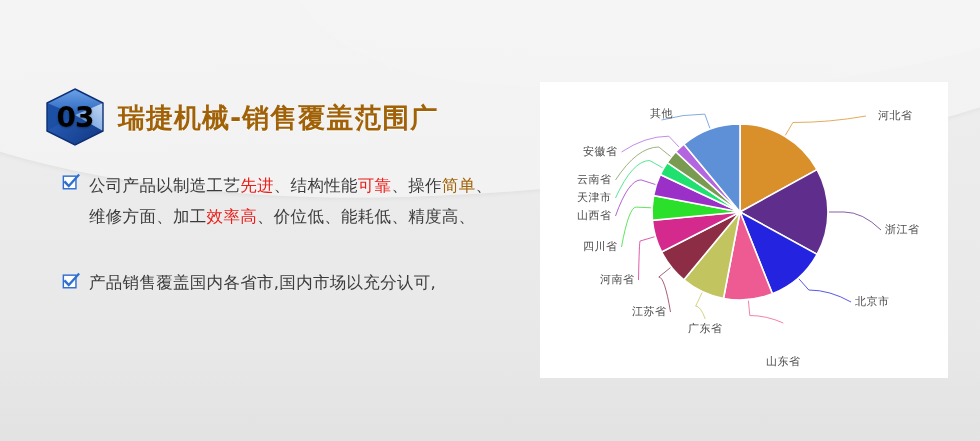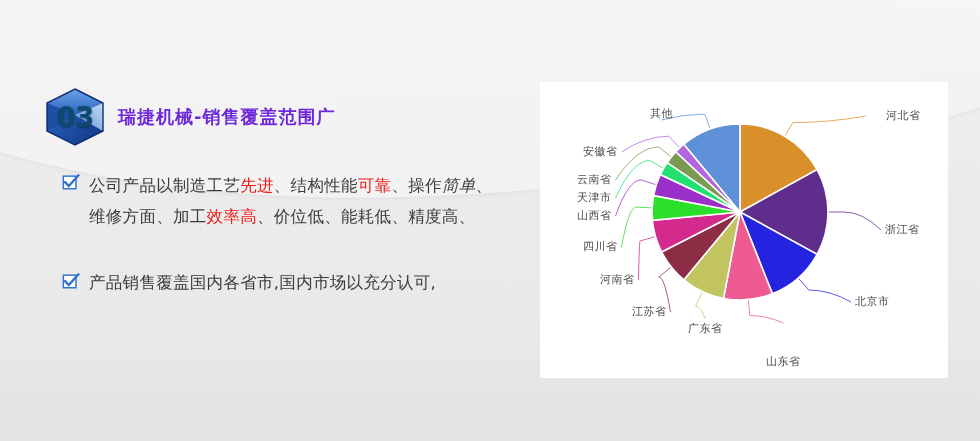--- a/index.html
+++ b/index.html
@@ -27,24 +27,24 @@
   
   #left-col{position:absolute;left:0;top:0;width:540px;height:441px;}
 
   #headline{position:absolute;left:44px;top:88px;display:flex;align-items:center;height:58px;}
 
   .hexwrap{position:relative;width:62px;height:58px;flex:0 0 auto;}
   .hexwrap svg{display:block;}
   .hexnum{position:absolute;left:0;top:0;width:62px;height:58px;
     display:flex;align-items:center;justify-content:center;
     font-family:"DejaVu Sans","Liberation Sans",sans-serif;
-    font-weight:700;font-size:28px;color:#0c4a6e;letter-spacing:-1px;
+    font-weight:700;font-size:28px;color:#000000;letter-spacing:-1px;
     text-shadow:0 1px 2px rgba(0,0,0,.35);}
 
-  #title-text{margin-left:12px;font-size:18px;font-weight:700;color:#6d28d9;
+  #title-text{margin-left:12px;font-size:27px;font-weight:700;color:#a16207;
     letter-spacing:1px;line-height:1;white-space:nowrap;
     text-shadow:0 1px 0 rgba(255,255,255,.8);}
 
   .bullet{position:absolute;display:flex;align-items:flex-start;}
   #bullet-1{left:62px;top:170px;}
   #bullet-2{left:62px;top:268px;}
 
   .check-icon{flex:0 0 auto;width:18px;height:18px;margin-top:3px;margin-right:9px;}
   .btext{font-size:16.5px;line-height:31px;color:#3b3b3b;letter-spacing:.3px;}
   .btext .hl{color:#ea1c17;}
@@ -98,21 +98,21 @@
     </div>
     <div id="title-text">瑞捷机械-销售覆盖范围广</div>
   </div>
 
   <div class="bullet" id="bullet-1">
     <svg class="check-icon" viewBox="0 0 20 20">
       <rect x="1.5" y="3.5" width="14" height="14" fill="#ffffff" stroke="#2f6fd0" stroke-width="1.6"></rect>
       <path d="M3.5 10.2 L7.5 14.4 L18.2 2.6" fill="none" stroke="#2f6fd0" stroke-width="2.6" stroke-linecap="square"></path>
     </svg>
     <div class="btext">
-        <div class="b-line"><span>公司产品以制造工艺</span><span class="hl" style="color: rgb(234, 28, 23);">先进</span><span>、结构性能</span><span class="hl" style="color: rgb(234, 28, 23); margin-top: 36px;">可靠</span><span>、操作</span><span class="hl" style="color: #404040; font-style: italic;">简单</span><span>、</span></div>
+        <div class="b-line"><span>公司产品以制造工艺</span><span class="hl" style="color: rgb(234, 28, 23);">先进</span><span>、结构性能</span><span class="hl" style="color: rgb(234, 28, 23); margin-top: 36px;">可靠</span><span>、操作</span><span class="hl" style="color: #a16207;">简单</span><span>、</span></div>
         <div class="b-line"><span>维修方面、加工</span><span class="hl" style="color: rgb(234, 28, 23);">效率高</span><span>、价位低、能耗低、精度高、</span></div>
       </div>
   </div>
 
   <div class="bullet" id="bullet-2">
     <svg class="check-icon" viewBox="0 0 20 20">
       <rect x="1.5" y="3.5" width="14" height="14" fill="#ffffff" stroke="#2f6fd0" stroke-width="1.6"></rect>
       <path d="M3.5 10.2 L7.5 14.4 L18.2 2.6" fill="none" stroke="#2f6fd0" stroke-width="2.6" stroke-linecap="square"></path>
     </svg>
     <div class="btext">
@@ -145,21 +145,21 @@
       <path d="M 130.5 185.6 L 118.8 195.0 Q 124.7 195.0 130.5 230.0" fill="none" stroke="#8c2d45" stroke-width="0.9" opacity="0.85"></path>
       <path d="M 114.5 154.8 L 100.1 159.0 Q 99.3 159.0 98.5 198.0" fill="none" stroke="#d42a8e" stroke-width="0.9" opacity="0.85"></path>
       <path d="M 111.1 125.8 L 96.1 125.1 Q 88.8 125.1 81.5 165.0" fill="none" stroke="#2ae02a" stroke-width="0.9" opacity="0.85"></path>
       <path d="M 115.4 102.5 L 101.1 97.9 Q 88.3 97.9 75.5 134.0" fill="none" stroke="#9b30c8" stroke-width="0.9" opacity="0.85"></path>
       <path d="M 122.7 85.9 L 109.7 78.5 Q 92.6 78.5 75.5 116.0" fill="none" stroke="#20e070" stroke-width="0.9" opacity="0.85"></path>
       <path d="M 130.5 74.4 L 118.8 65.0 Q 97.2 65.0 75.5 98.0" fill="none" stroke="#7a9a52" stroke-width="0.9" opacity="0.85"></path>
       <path d="M 139.1 65.1 L 128.8 54.2 Q 105.2 54.2 81.5 70.0" fill="none" stroke="#b366e0" stroke-width="0.9" opacity="0.85"></path>
       <path d="M 169.9 46.3 L 164.8 32.1 Q 143.1 32.1 121.5 38.0" fill="none" stroke="#5d90d6" stroke-width="0.9" opacity="0.85"></path>
     </svg>
   <div id="pie-labels">
-      <div class="lbl" style="left: 346px; top: 26px;">河北省</div>
+      <div class="lbl" style="left: 338px; top: 26px;">河北省</div>
       <div class="lbl" style="left: 345px; top: 140px;">浙江省</div>
       <div class="lbl" style="left: 315px; top: 212px;">北京市</div>
       <div class="lbl" style="left: 226px; top: 243px; margin-top: 29px;">山东省</div>
       <div class="lbl" style="left: 148px; top: 239px;">广东省</div>
       <div class="lbl" style="left: 92px; top: 222px;">江苏省</div>
       <div class="lbl" style="left: 60px; top: 190px;">河南省</div>
       <div class="lbl" style="left: 43px; top: 157px;">四川省</div>
       <div class="lbl" style="left: 37px; top: 126px;">山西省</div>
       <div class="lbl" style="left: 37px; top: 108px;">天津市</div>
       <div class="lbl" style="left: 37px; top: 90px;">云南省</div>

